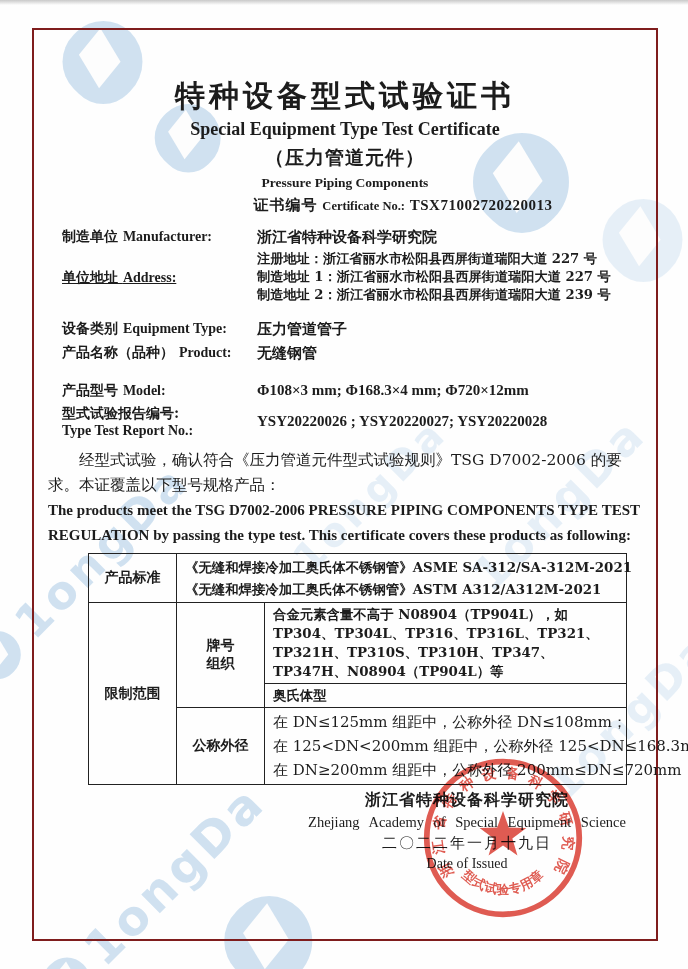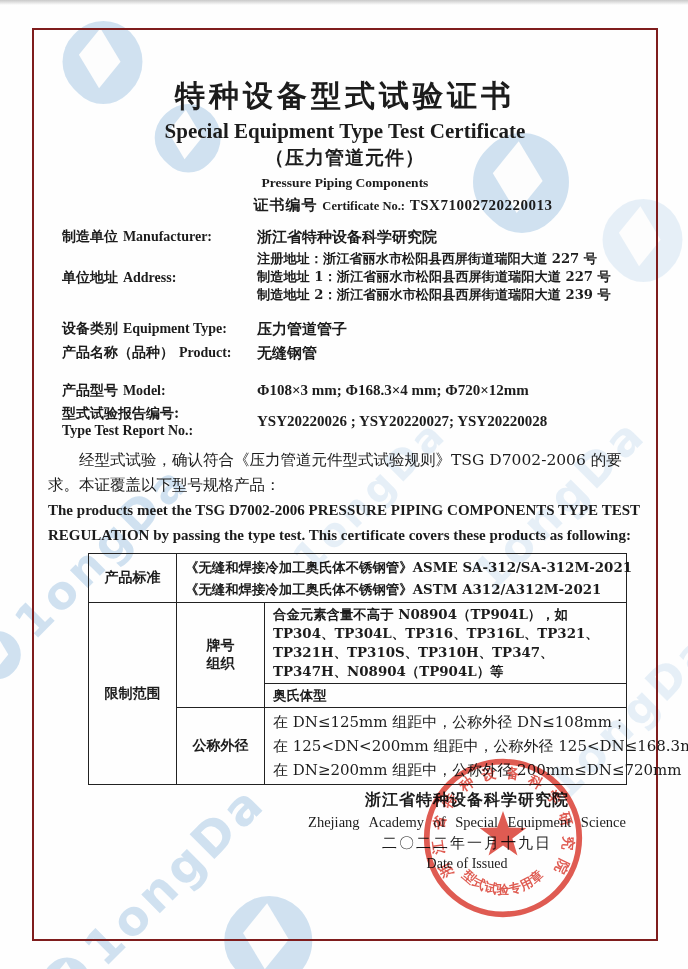--- a/index.html
+++ b/index.html
@@ -23,21 +23,21 @@
       background:#fdfdfd;transform:skew(-14deg,-6deg);}
   .wm.faint{opacity:.25;}
   
   .page{position:absolute;left:32px;top:28px;width:622px;height:909px;
     border:2px solid #7f1d1d;z-index:2;}
   .abs{position:absolute;}
   .center{left:0;right:0;text-align:center;}
   .en{font-family:"Liberation Serif","DejaVu Serif",serif;font-weight:700;}
   
   .title-cn{top:46px;font-size:30px;font-weight:700;letter-spacing:4px;}
-  .title-en{top:89px;font-size:21px;}
+  .title-en{top:89px;font-size:18px;}
   .sub-cn{top:115px;font-size:19px;font-weight:700;letter-spacing:1px;}
   .sub-en{top:145px;font-size:13.5px;}
   .certno-line{top:166px;padding-left:116px;font-size:15px;}
   .certno-line .lbl-cn{font-weight:700;letter-spacing:1px;}
   .certno-line .lbl-en{font-size:12.5px;}
   .certno-line .no{font-size:15px;letter-spacing:.5px;}
   
   .f-label{left:28px;font-size:14px;font-weight:700;white-space:nowrap;}
   .f-value{left:223px;font-size:15px;font-weight:700;white-space:nowrap;}
   .addr div{font-size:13.2px;font-weight:700;line-height:18px;white-space:nowrap;}
@@ -126,21 +126,21 @@
     <span class="lbl-en en">Certificate No.:</span>
     <span class="no en">TSX71002720220013</span>
   </div>
 
   <div class="abs f-label" style="top:198px;">
     <span>制造单位</span>
     <span class="en">Manufacturer:</span>
   </div>
   <div class="abs f-value" style="top:198px;">浙江省特种设备科学研究院</div>
 
-  <div class="abs f-label" style="top:239px;">
+  <div class="abs f-label" style="top:239px;text-decoration:underline;">
     <span>单位地址</span>
     <span class="en">Address:</span>
   </div>
   <div class="abs f-value addr" style="top:220px;">
     <div>注册地址：浙江省丽水市松阳县西屏街道瑞阳大道 227 号</div>
     <div>制造地址 1：浙江省丽水市松阳县西屏街道瑞阳大道 227 号</div>
     <div>制造地址 2：浙江省丽水市松阳县西屏街道瑞阳大道 239 号</div>
   </div>
 
   <div class="abs f-label" style="top:290px;">

